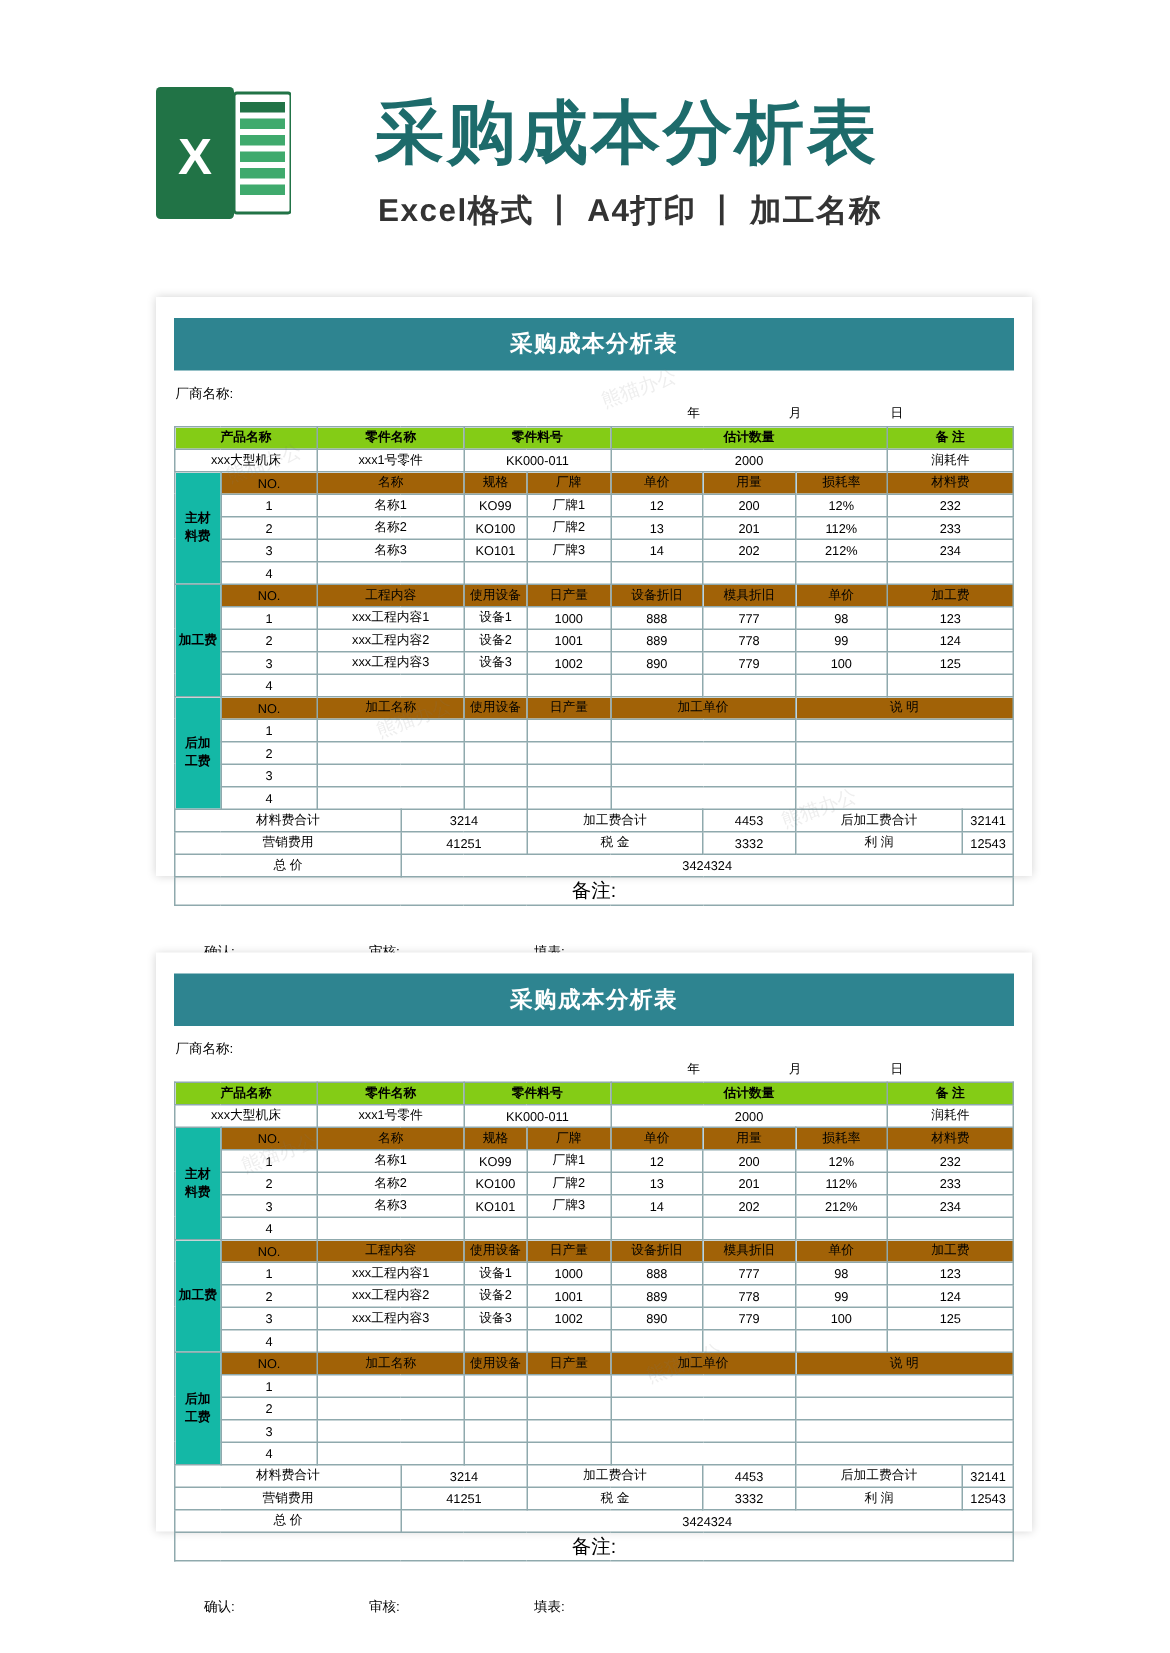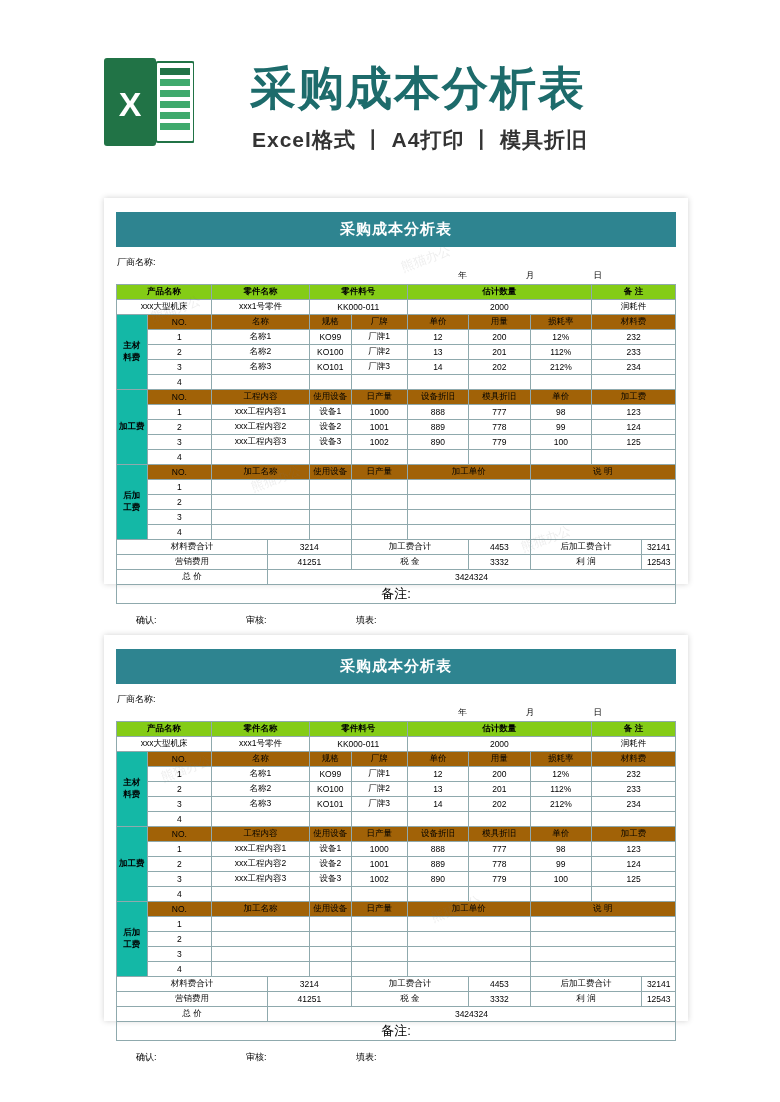--- a/index.html
+++ b/index.html
@@ -98,21 +98,21 @@
   td.side { background: #14b8a6; font-weight: bold; }
   .sum-row td { height: 16px; }
   .memo {
     font-size: 13px;
     text-align: left;
     padding-left: 4px;
   }
   .signrow {
     display: flex;
     font-size: 9px;
-    margin-top: 10px;
+    margin-top: 24px;
     padding-left: 20px;
   }
   .signrow span { display:inline-block; }
   .sign-a { width: 110px; }
   .sign-b { width: 110px; }
 
   
   .wm {
     position: absolute;
     color: rgba(120,120,120,0.13);
@@ -133,21 +133,21 @@
       <rect x="52" y="4" width="38" height="80" rx="2" fill="#ffffff" stroke="#217346" stroke-width="2"></rect>
       <rect x="56" y="10" width="30" height="7" fill="#217346"></rect>
       <rect x="56" y="21" width="30" height="7" fill="#3faa6d"></rect>
       <rect x="56" y="32" width="30" height="7" fill="#3faa6d"></rect>
       <rect x="56" y="43" width="30" height="7" fill="#3faa6d"></rect>
       <rect x="56" y="54" width="30" height="7" fill="#3faa6d"></rect>
       <rect x="56" y="65" width="30" height="7" fill="#3faa6d"></rect>
     </svg>
   </div>
   <div class="header-title">采购成本分析表</div>
-  <div class="header-sub">Excel格式 丨 A4打印 丨 模具折旧</div>
+  <div class="header-sub">Excel格式 丨 A4打印 丨 加工名称</div>
 </div>
 
 <div class="sheet" id="sheet-1">
 
   <div class="title-bar">采购成本分析表</div>
 
   <div class="vendor-row">
     <span class="vlabel">厂商名称:</span>
   </div>
 

